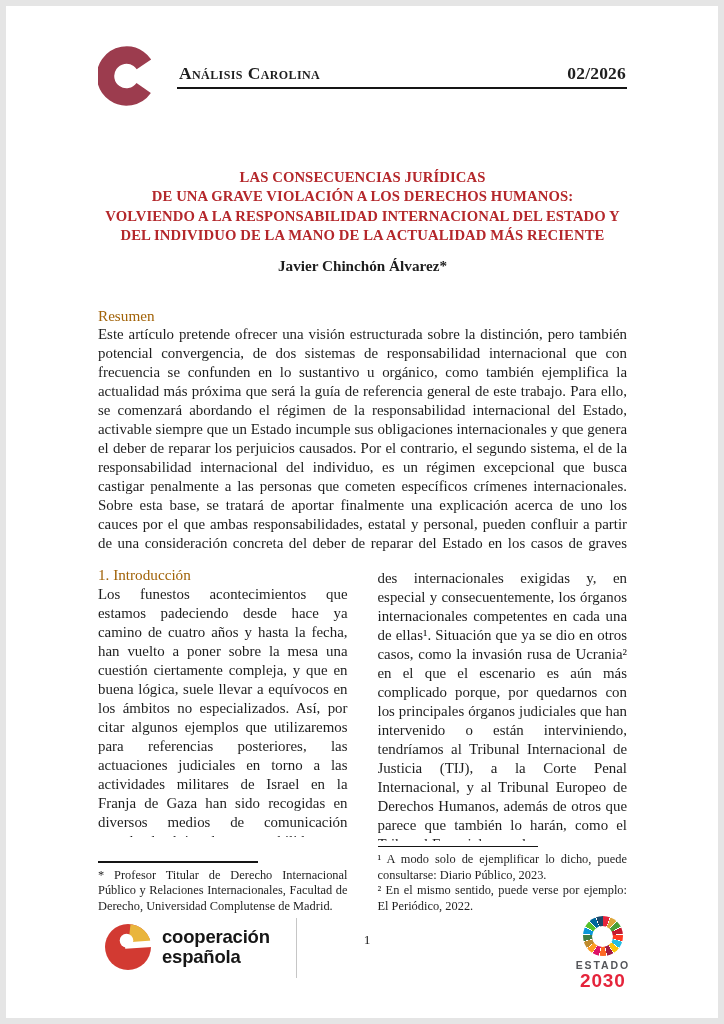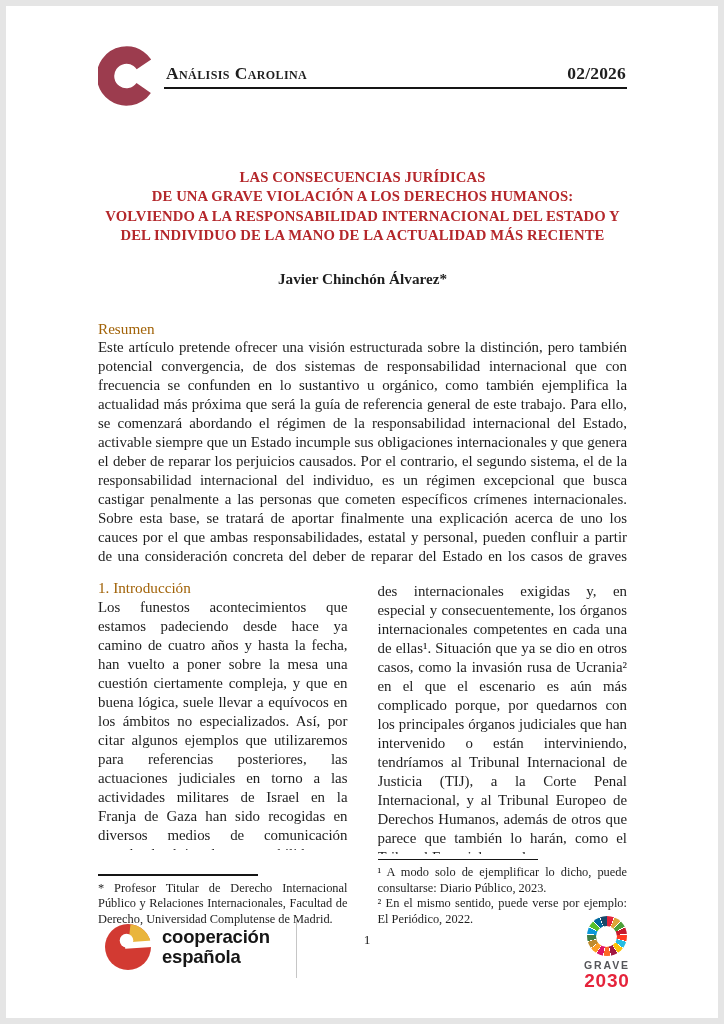--- a/index.html
+++ b/index.html
@@ -6,34 +6,34 @@
   .sheet{
     width:724px;height:1024px;box-sizing:border-box;background:#e5e5e5;
     padding:6px;margin:0 auto;
   }
   .page{
     position:relative;width:100%;height:100%;box-sizing:border-box;background:#ffffff;
     padding:36px 91px 0 92px;overflow:hidden;
     font-family:"Liberation Serif","DejaVu Serif",serif;color:#1e1e1e;
   }
   
-  .masthead{display:flex;align-items:flex-start;gap:7px;height:72px;}
+  .masthead{display:flex;align-items:flex-start;gap:20px;height:72px;}
   .c-logo{flex:0 0 auto;margin-top:1px;}
   .mast-right{flex:1;margin-top:21px;}
   .mast-row{display:flex;justify-content:space-between;align-items:baseline;
     font-weight:bold;font-size:17.5px;padding:0 1px 3px 2px;}
   .brand{font-variant:small-caps;letter-spacing:.4px;}
   .issue{letter-spacing:.2px;text-align:center;}
   .mast-rule{height:2px;background:#151515;}
   
   .doc-title{
     margin:54px 0 0 0;text-align:center;white-space:pre-line;
     color:#b4272b;font-size:14.7px;line-height:1.32;font-weight:bold;letter-spacing:.1px;
   }
-  .author{margin-top:24px;text-align:center;font-weight:bold;font-size:15.2px;}
+  .author{margin-top:11px;text-align:center;font-weight:bold;font-size:15.2px;}
   .date{margin-top:2px;text-align:center;font-size:15.2px;}
   
   .abstract{margin-top:31px;}
   .red-heading{margin:0;color:#a16207;font-size:15.2px;font-weight:normal;line-height:19px;}
   p.just{margin:0;text-align:justify;font-size:14.9px;line-height:19px;hyphens:auto;}
   .abstract p.just{max-height:230px;overflow:hidden;}
   
   .columns{margin-top:10px;display:flex;gap:30px;height:350px;}
   .col{flex:1;position:relative;}
   .col .red-heading{margin-bottom:1px;}
@@ -126,19 +126,19 @@
         </svg>
         <div class="coop-text">
           <span>cooperación</span>
           <span>española</span>
         </div>
       </div>
       <div class="footer-divider"></div>
       <div class="page-number">1</div>
       <div class="agenda">
         <div class="sdg-wheel" id="sdg-wheel" style="background: conic-gradient(rgb(255, 255, 255) 0deg, rgb(255, 255, 255) 1.1deg, rgb(229, 36, 59) 1.1deg, rgb(229, 36, 59) 20.0765deg, rgb(255, 255, 255) 20.0765deg, rgb(255, 255, 255) 21.1765deg, rgb(255, 255, 255) 21.1765deg, rgb(255, 255, 255) 22.2765deg, rgb(221, 166, 58) 22.2765deg, rgb(221, 166, 58) 41.2529deg, rgb(255, 255, 255) 41.2529deg, rgb(255, 255, 255) 42.3529deg, rgb(255, 255, 255) 42.3529deg, rgb(255, 255, 255) 43.4529deg, rgb(76, 159, 56) 43.4529deg, rgb(76, 159, 56) 62.4294deg, rgb(255, 255, 255) 62.4294deg, rgb(255, 255, 255) 63.5294deg, rgb(255, 255, 255) 63.5294deg, rgb(255, 255, 255) 64.6294deg, rgb(197, 25, 45) 64.6294deg, rgb(197, 25, 45) 83.6059deg, rgb(255, 255, 255) 83.6059deg, rgb(255, 255, 255) 84.7059deg, rgb(255, 255, 255) 84.7059deg, rgb(255, 255, 255) 85.8059deg, rgb(255, 58, 33) 85.8059deg, rgb(255, 58, 33) 104.782deg, rgb(255, 255, 255) 104.782deg, rgb(255, 255, 255) 105.882deg, rgb(255, 255, 255) 105.882deg, rgb(255, 255, 255) 106.982deg, rgb(38, 189, 226) 106.982deg, rgb(38, 189, 226) 125.959deg, rgb(255, 255, 255) 125.959deg, rgb(255, 255, 255) 127.059deg, rgb(255, 255, 255) 127.059deg, rgb(255, 255, 255) 128.159deg, rgb(252, 195, 11) 128.159deg, rgb(252, 195, 11) 147.135deg, rgb(255, 255, 255) 147.135deg, rgb(255, 255, 255) 148.235deg, rgb(255, 255, 255) 148.235deg, rgb(255, 255, 255) 149.335deg, rgb(162, 25, 66) 149.335deg, rgb(162, 25, 66) 168.312deg, rgb(255, 255, 255) 168.312deg, rgb(255, 255, 255) 169.412deg, rgb(255, 255, 255) 169.412deg, rgb(255, 255, 255) 170.512deg, rgb(253, 105, 37) 170.512deg, rgb(253, 105, 37) 189.488deg, rgb(255, 255, 255) 189.488deg, rgb(255, 255, 255) 190.588deg, rgb(255, 255, 255) 190.588deg, rgb(255, 255, 255) 191.688deg, rgb(221, 19, 103) 191.688deg, rgb(221, 19, 103) 210.665deg, rgb(255, 255, 255) 210.665deg, rgb(255, 255, 255) 211.765deg, rgb(255, 255, 255) 211.765deg, rgb(255, 255, 255) 212.865deg, rgb(253, 157, 36) 212.865deg, rgb(253, 157, 36) 231.841deg, rgb(255, 255, 255) 231.841deg, rgb(255, 255, 255) 232.941deg, rgb(255, 255, 255) 232.941deg, rgb(255, 255, 255) 234.041deg, rgb(191, 139, 46) 234.041deg, rgb(191, 139, 46) 253.018deg, rgb(255, 255, 255) 253.018deg, rgb(255, 255, 255) 254.118deg, rgb(255, 255, 255) 254.118deg, rgb(255, 255, 255) 255.218deg, rgb(63, 126, 68) 255.218deg, rgb(63, 126, 68) 274.194deg, rgb(255, 255, 255) 274.194deg, rgb(255, 255, 255) 275.294deg, rgb(255, 255, 255) 275.294deg, rgb(255, 255, 255) 276.394deg, rgb(10, 151, 217) 276.394deg, rgb(10, 151, 217) 295.371deg, rgb(255, 255, 255) 295.371deg, rgb(255, 255, 255) 296.471deg, rgb(255, 255, 255) 296.471deg, rgb(255, 255, 255) 297.571deg, rgb(86, 192, 43) 297.571deg, rgb(86, 192, 43) 316.547deg, rgb(255, 255, 255) 316.547deg, rgb(255, 255, 255) 317.647deg, rgb(255, 255, 255) 317.647deg, rgb(255, 255, 255) 318.747deg, rgb(0, 104, 157) 318.747deg, rgb(0, 104, 157) 337.724deg, rgb(255, 255, 255) 337.724deg, rgb(255, 255, 255) 338.824deg, rgb(255, 255, 255) 338.824deg, rgb(255, 255, 255) 339.924deg, rgb(25, 72, 106) 339.924deg, rgb(25, 72, 106) 358.9deg, rgb(255, 255, 255) 358.9deg, rgb(255, 255, 255) 360deg);"></div>
-        <div class="agenda-label">GRAVE</div>
+        <div class="agenda-label">ESTADO</div>
         <div class="agenda-year">2030</div>
       </div>
     </footer>
 
   </div>
 </div>
 
 </body></html>

